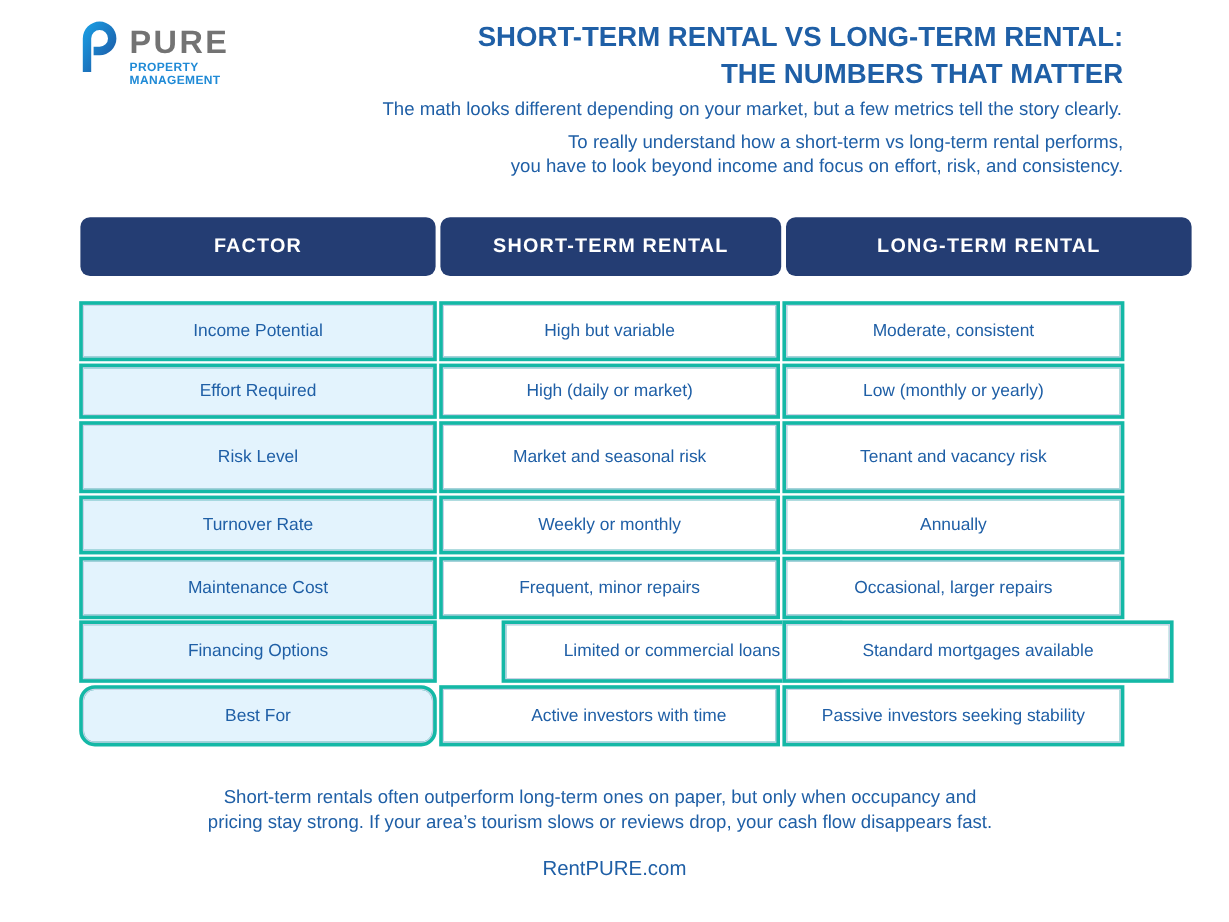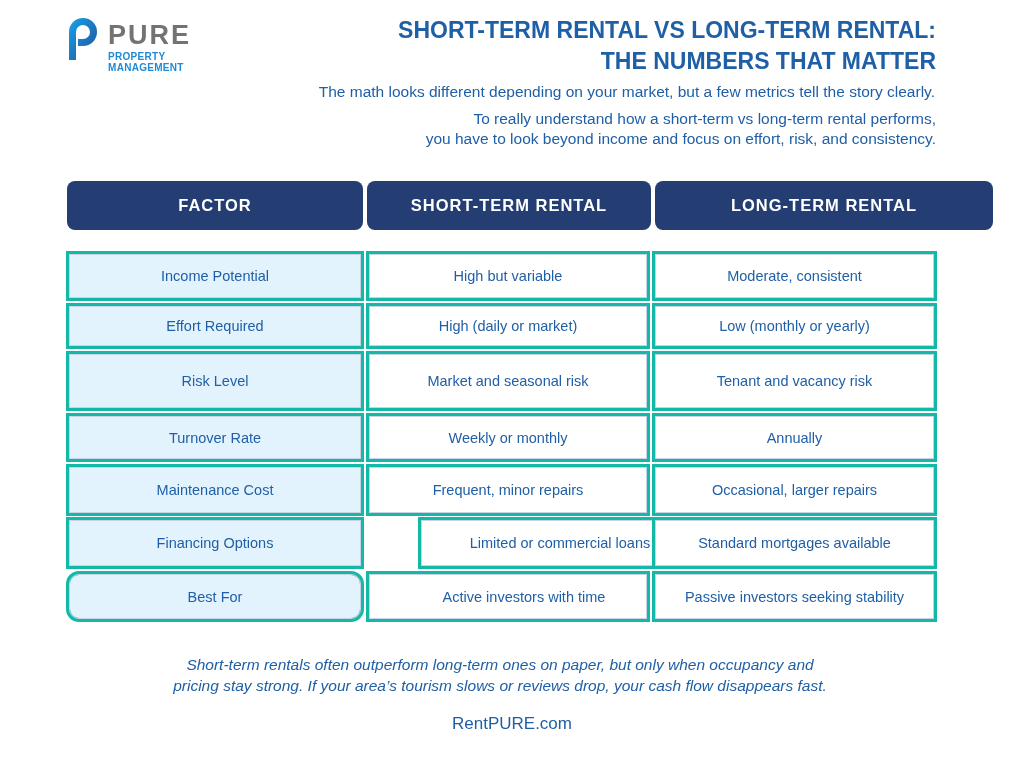--- a/index.html
+++ b/index.html
@@ -11,21 +11,21 @@
   .logo-sub { position:absolute; left:42px; top:35px; font-size:10px; font-weight:bold; color:#1f8ad6; line-height:11px; letter-spacing:0.3px; }
   .title { position:absolute; right:88px; top:15px; text-align:right; font-size:23px; line-height:31px; color:#1f5fa6;font-weight:bold; }
   .sub1 { position:absolute; right:89px; top:83px; font-size:15.5px; text-align:center; }
   .sub2 { position:absolute; right:88px; top:109px; font-size:15.5px; text-align:right; line-height:20px; }
   .hdr { position:absolute; top:181px; height:49px; background:#243d73; border-radius:8px; color:#fff;
          font-weight:bold; font-size:16.5px; letter-spacing:1px; display:flex; align-items:center; justify-content:center; }
   .cell { position:absolute; box-sizing:border-box; border:4px solid #14b8a6; outline:1px solid #c9d3e6; outline-offset:-4px;
           display:flex; align-items:center; justify-content:center; font-size:14.5px; color:#1f5fa6; }
   .cell.factor { background:#e3f3fd; }
   .cell.val { background:#ffffff; }
-  .footer { position:absolute; left:0; width:1000px; top:654px; text-align:center; font-size:15.5px; line-height:21px;font-style:italic; }
+  .footer { position:absolute; left:0; width:1000px; top:654px; text-align:center; font-size:15.5px; line-height:21px; }
   .site { position:absolute; left:0; width:1024px; top:714px; text-align:center; font-size:17px; }
 </style>
 </head>
 <body>
 
 <div class="logo">
   <svg class="logo-mark" viewBox="0 0 34 46">
     <defs>
         <linearGradient id="g" x1="0" y1="0" x2="1" y2="1">
           <stop offset="0" stop-color="#1aa3e8"></stop>
@@ -72,21 +72,21 @@
   <div class="cell factor" style="left:66px;top:413px;width:298px;height:49px;">Turnover Rate</div>
   <div class="cell val" style="left:366px;top:413px;width:284px;height:49px;">Weekly or monthly</div>
   <div class="cell val" style="left:652px;top:413px;width:285px;height:49px;">Annually</div>
 
   <div class="cell factor" style="left:66px;top:464px;width:298px;height:52px;">Maintenance Cost</div>
   <div class="cell val" style="left:366px;top:464px;width:284px;height:52px;">Frequent, minor repairs</div>
   <div class="cell val" style="left:652px;top:464px;width:285px;height:52px;">Occasional, larger repairs</div>
 
   <div class="cell factor" style="left:66px;top:517px;width:298px;height:52px;text-align:center;">Financing Options</div>
   <div class="cell val" style="left:384px;top:517px;width:284px;height:52px;margin-left:34px;">Limited or commercial loans</div>
-  <div class="cell val" style="left:652px;top:517px;width:285px;height:52px;">Standard mortgages available</div>
+  <div class="cell val" style="left:652px;top:517px;width:326px;height:52px;">Standard mortgages available</div>
 
   <div class="cell factor" style="left:66px;top:571px;width:298px;height:51px;border-radius:13px;">Best For</div>
   <div class="cell val" style="left:366px;top:571px;width:284px;height:51px;padding-left:32px;">Active investors with time</div>
   <div class="cell val" style="left:652px;top:571px;width:285px;height:51px;">Passive investors seeking stability</div>
 </div>
 
 <div class="footer">
   <div>Short-term rentals often outperform long-term ones on paper, but only when occupancy and</div>
   <div>pricing stay strong. If your area’s tourism slows or reviews drop, your cash flow disappears fast.</div>
 </div>

